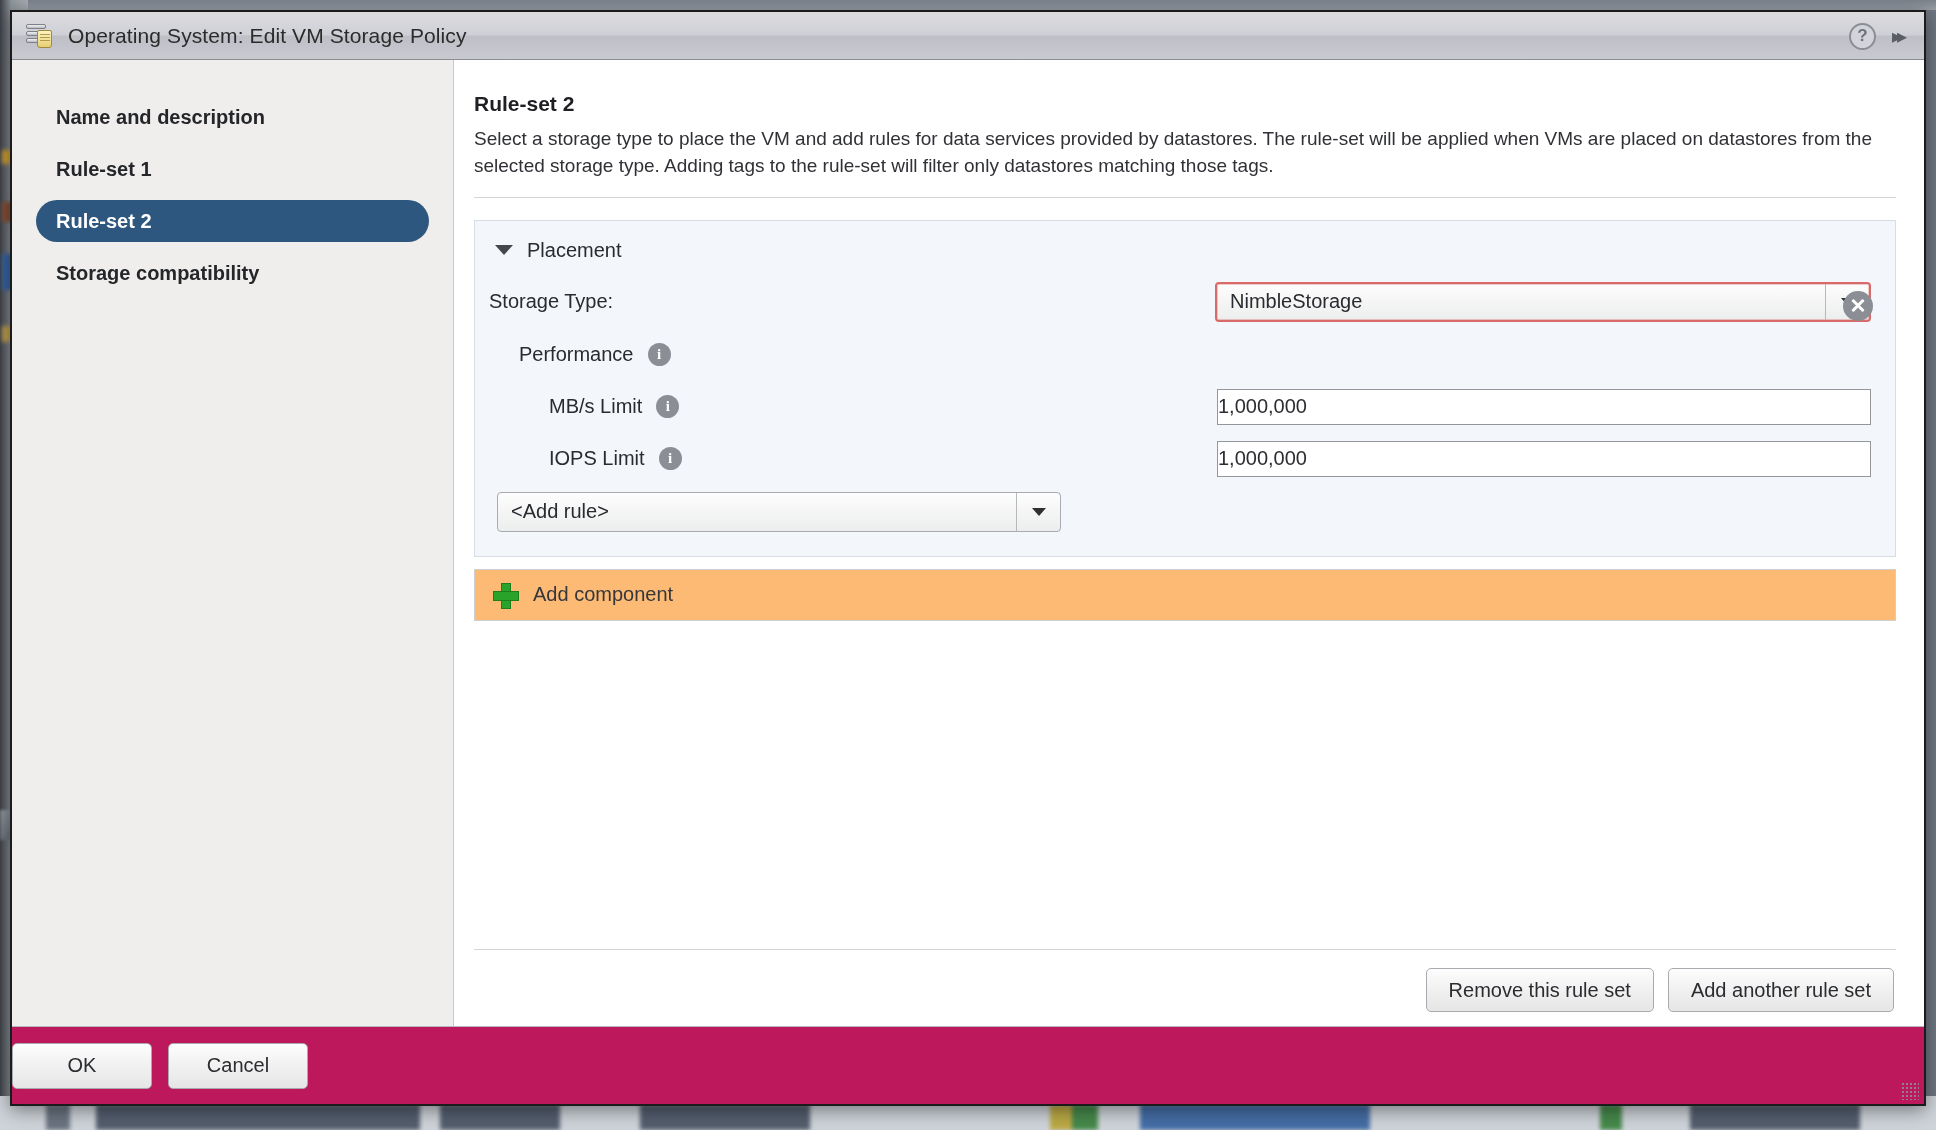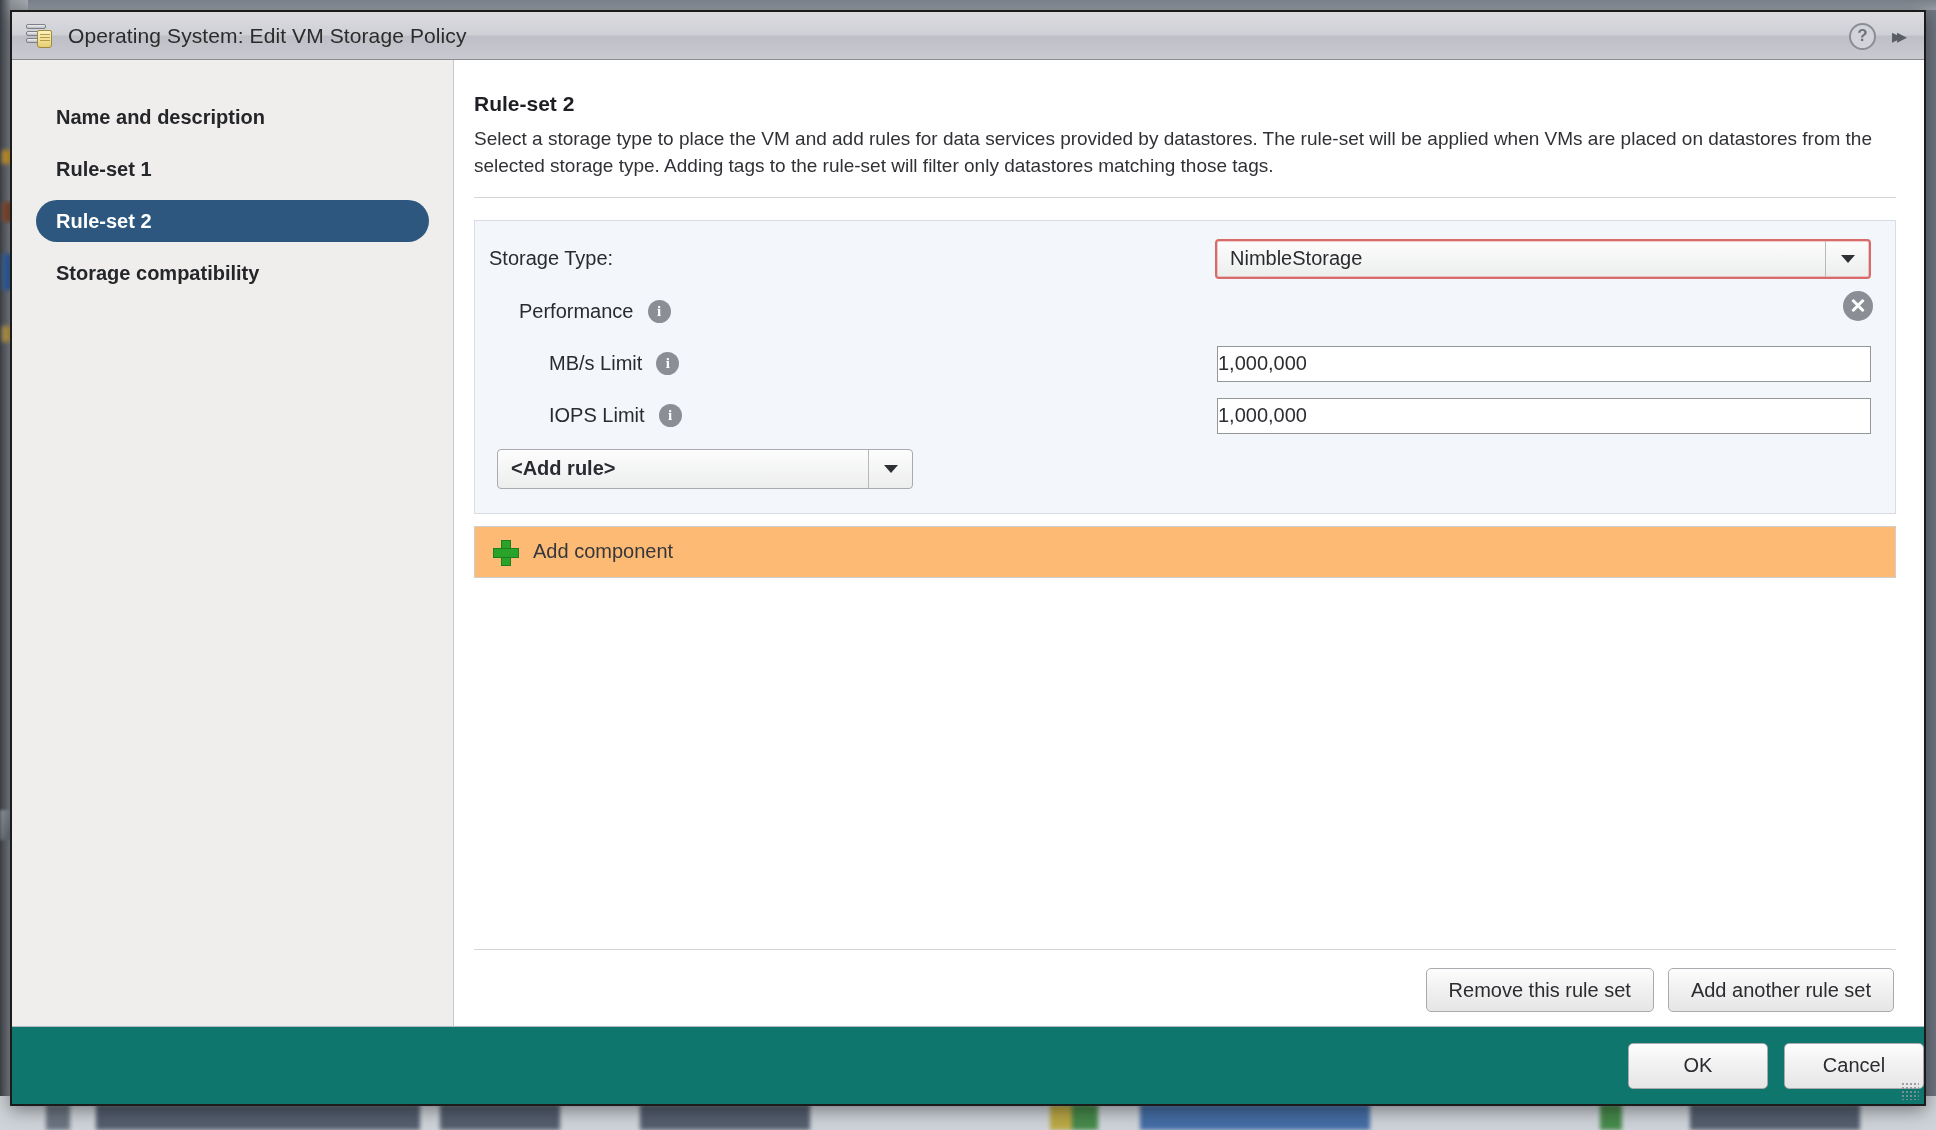--- a/index.html
+++ b/index.html
@@ -307,22 +307,22 @@
     cursor: pointer;
   }
   .remove-x::before, .remove-x::after {
     content: ""; position: absolute;
     width: 16px; height: 3px; background: #fff; border-radius: 1px;
   }
   .remove-x::before { transform: rotate(45deg); }
   .remove-x::after  { transform: rotate(-45deg); }
 
   .addrule-combo {
-    width: 416px; height: 40px;
-    margin-top: 10px; margin-left: 8px; font-weight: bold;
+    width: 564px; height: 40px;
+    margin-top: 10px; margin-left: 8px;
   }
 
   
   .addcomp {
     margin-top: 12px;
     height: 52px;
     background: #fdba74;
     border: 1px solid #cfcfcf;
     display: flex; align-items: center;
     padding-left: 18px;
@@ -358,23 +358,23 @@
     border-radius: 5px;
     font-size: 20px; color: #2b2c30;
     font-family: "Liberation Sans", sans-serif;
     cursor: pointer;
     display: inline-flex; align-items: center; justify-content: center;
   }
 
   
   #footer {
     flex: 0 0 78px;
-    background: #0f766e;
+    background: #be185d;
     border-top: 1px solid #b4b8c0;
-    display: flex; align-items: center; justify-content: flex-end;
+    display: flex; align-items: center; justify-content: flex-start;
     gap: 16px;
     position: relative;
   }
   #footer .btn { min-width: 140px; height: 46px; }
   .resize-grip {
     position: absolute; right: 5px; bottom: 4px;
     width: 18px; height: 18px;
     background-image:
       radial-gradient(#8d9199 1px, transparent 1.2px);
     background-size: 4px 4px;
@@ -423,20 +423,24 @@
     </div>
 
     <div id="content">
       <div class="c-pad">
         <div class="page-title">Rule-set 2</div>
         <div class="page-desc">Select a storage type to place the VM and add rules for data services provided by datastores. The rule-set will be applied when VMs are placed on datastores from the selected storage type. Adding tags to the rule-set will filter only datastores matching those tags.</div>
         <div class="hr-line"></div>
 
         <div class="panel">
 
+          <div class="panel-head">
+            <div class="tri-down"></div>
+            <div class="panel-head-label">Placement</div>
+          </div>
 
           <div class="row">
             <div class="lbl">Storage Type:</div>
             <div class="field-slot">
               <div class="combo invalid">
                 <div class="cval">NimbleStorage</div>
                 <div class="cbtn"></div>
               </div>
             </div>
           </div>

